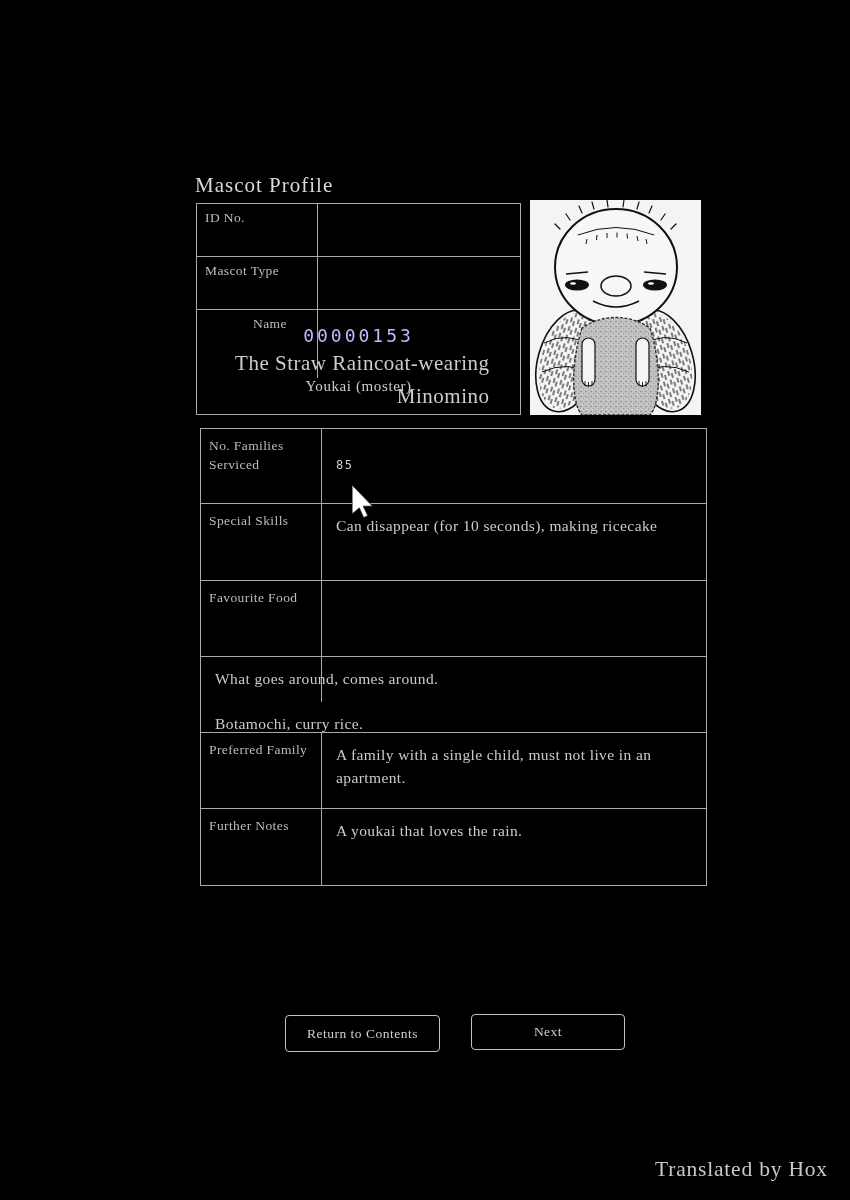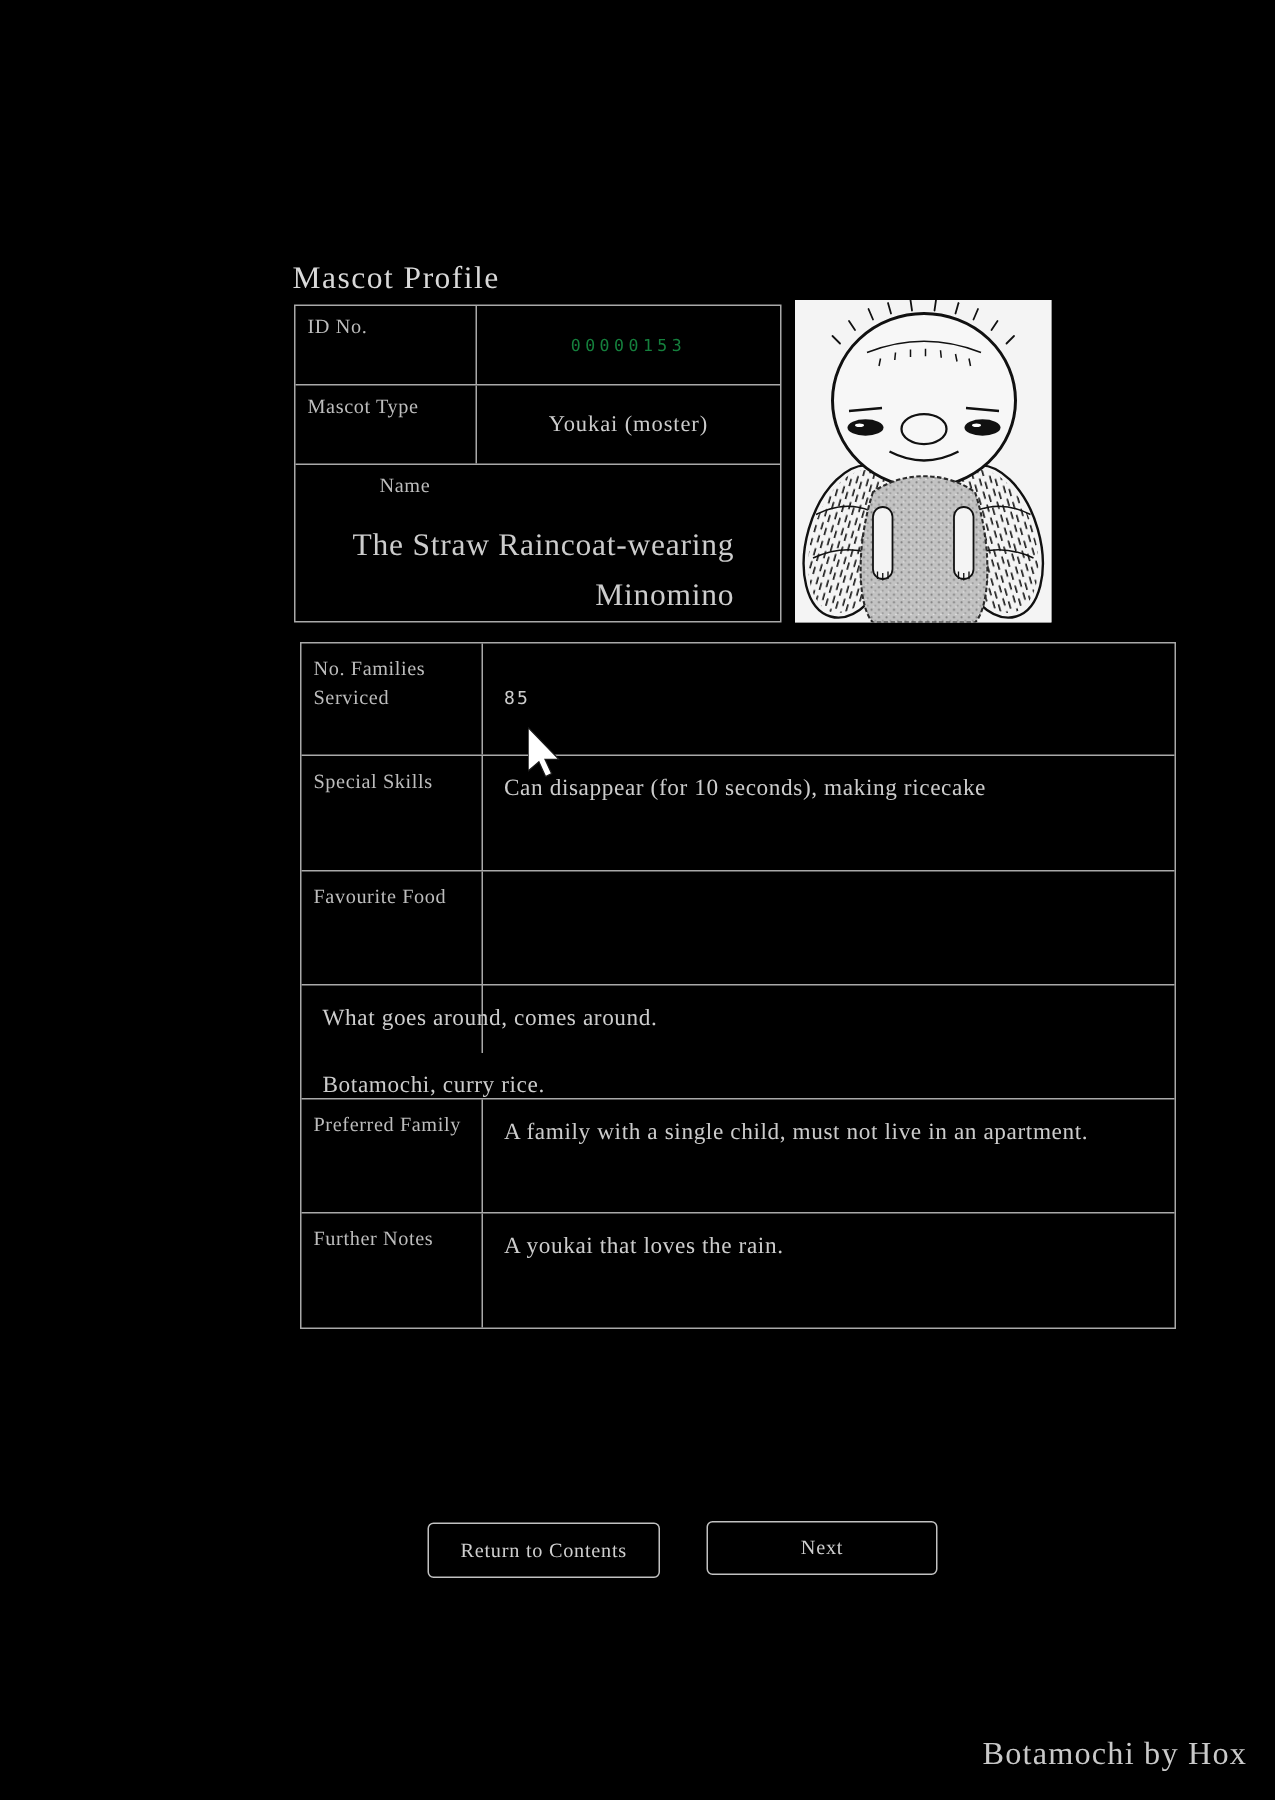--- a/index.html
+++ b/index.html
@@ -27,21 +27,21 @@
     font-size: 21px; font-weight: normal;
     letter-spacing: 1px; color: #d9d9d9;
   }
 
   
   .profile-card {
     position: absolute; left: 196px; top: 203px;
     width: 325px; height: 212px;
     border: 1px solid var(--border);
   }
-  .pc-row { display: flex; }
+  .pc-row { display: flex; flex-direction: column; }
   .pc-row + .pc-row { border-top: 1px solid var(--border); }
   .pc-row.r1 { height: 52px; }
   .pc-row.r2 { height: 53px; }
   .pc-row.r3 { height: 105px; display: block; }
   .pc-label {
     width: 121px; flex: 0 0 121px;
     border-right: 1px solid var(--border);
     padding: 6px 8px;
     font-size: 13.5px; color: var(--label-text);
     letter-spacing: 0.4px;
@@ -51,35 +51,35 @@
     font-size: 15px; letter-spacing: 0.6px; color: var(--text);
   }
   .pc-row.r3 .pc-label { width: auto; border-right: none; display: block; margin-left: 48px; }
   .name-value {
     max-width: 262px; margin: 9px auto 0 auto;
     text-align: right; font-size: 21px; line-height: 1.55;
     letter-spacing: 0.5px; color: var(--text);
   }
   .digital {
     font-family: "DejaVu Sans Mono", monospace;
-    font-size: 11px; letter-spacing: 3px; color: #15803d;
+    font-size: 18px; letter-spacing: 3px; color: #c4b5fd;
   }
 
   
   .portrait {
     position: absolute; left: 530px; top: 200px;
     width: 171px; height: 215px;
     background: var(--portrait-bg);
   }
   .portrait svg { display: block; }
 
   
   .details {
     position: absolute; left: 200px; top: 428px;
-    width: 584px;
+    width: 507px;
     border: 1px solid var(--border);
   }
   .dt-row { display: flex; }
   .dt-row + .dt-row { border-top: 1px solid var(--border); }
   .dt-row:nth-child(1) { height: 74px; }
   .dt-row:nth-child(2) { height: 77px; }
   .dt-row:nth-child(3) { height: 76px; flex-direction: column; }
   .dt-row:nth-child(4) { height: 76px; }
   .dt-row:nth-child(5) { height: 76px; }
   .dt-row:nth-child(6) { height: 77px; }
@@ -242,15 +242,15 @@
     </div>
   </div>
 
   <svg class="cursor" width="21" height="33" viewBox="0 0 12.2 19.3" xmlns="http://www.w3.org/2000/svg">
     <polygon points="0,0 0,17 4.2,13.4 6.8,19.1 9.2,18 6.6,12.4 12,12.4" fill="#ffffff" stroke="#1a1a1a" stroke-width="0.5"></polygon>
   </svg>
 
   <button class="btn btn-return">Return to Contents</button>
   <button class="btn btn-next">Next</button>
 
-  <div class="credit">Botamochi by Hox</div>
+  <div class="credit">Translated by Hox</div>
 
 </div>
 
 </body></html>

